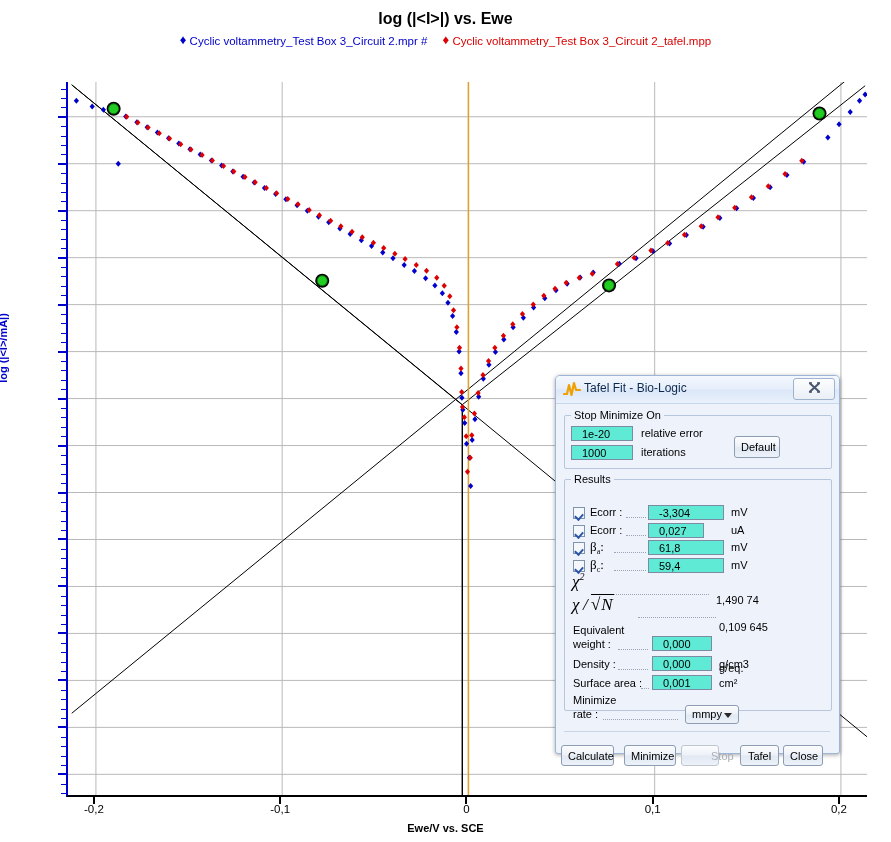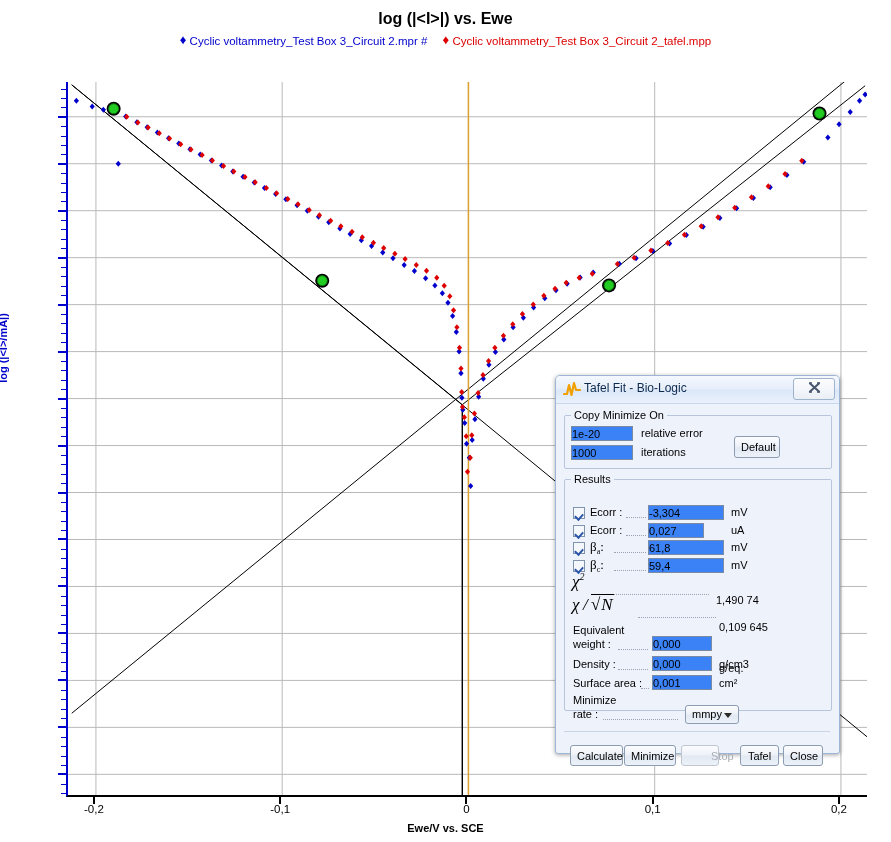--- a/index.html
+++ b/index.html
@@ -137,23 +137,23 @@
     padding: 0 3px;
     font-size: 11px;
     color: #000;
   }
 
   input.tb {
     position: absolute;
     font-family: "Liberation Sans", sans-serif;
     font-size: 11px;
     border: 1px solid #7a8ba3;
-    background: #3b82f6;
+    background: #5eead4;
     color: #000;
-    padding: 0 0;
+    padding: 0 10px;
     height: 15px;
     box-sizing: border-box;
     outline: none;
   }
   .lbl {
     position: absolute;
     font-size: 11px;
     color: #000;
     white-space: nowrap;
   }
@@ -546,21 +546,21 @@
       <svg width="13" height="11" viewBox="0 0 13 11" style="vertical-align:-1px">
         <path d="M1.5,1 L11.5,10 M11.5,1 L1.5,10" stroke="#4a5570" stroke-width="2" fill="none"></path>
         <path d="M1,1 L4,1 M9,1 L12,1 M1,10 L4,10 M9,10 L12,10" stroke="#4a5570" stroke-width="1.6" fill="none"></path>
       </svg>
     </div>
   </div>
 
   <div class="dlg-body">
 
     <fieldset class="grp" style="left:8px; top:6px; width:266px; height:58px;">
-      <legend>Copy Minimize On</legend>
+      <legend>Stop Minimize On</legend>
     </fieldset>
     <input class="tb" style="left: 15px; top: 23px; width: 62px;" value="1e-20">
     <div class="lbl" style="left:85px; top:24px;">relative error</div>
     <input class="tb" style="left: 15px; top: 42px; width: 62px;" value="1000">
     <div class="lbl" style="left:85px; top:43px;">iterations</div>
     <button class="btn" style="left:178px; top:33px; width:46px; height:22px;">Default</button>
 
     <fieldset class="grp" style="left:8px; top:70px; width:266px; height:236px;">
       <legend>Results</legend>
     </fieldset>
@@ -615,20 +615,20 @@
 
     <div class="lbl" style="left:17px; top:291px;">Minimize</div>
     <div class="lbl" style="left:17px; top:305px;">rate :</div>
     <div class="dots" style="left:47px; top:315px; width:75px;"></div>
     <div class="sel" style="left:129px; top:302px; width:54px;">
       <span class="selval">mmpy</span>
       <span class="arrow"></span>
     </div>
 
     <div style="position:absolute; left:8px; top:328px; width:266px; height:0; border-top:1px solid #c9d5e6;"></div>
-    <button class="btn" style="left:14px; top:342px; width:53px;">Calculate</button>
+    <button class="btn" style="left:5px; top:342px; width:53px;">Calculate</button>
     <button class="btn" style="left:68px; top:342px; width:52px;">Minimize</button>
     <button class="btn disabled" style="left:125px; top:342px; width:38px;">Stop</button>
     <button class="btn" style="left:184px; top:342px; width:39px;">Tafel</button>
     <button class="btn" style="left:227px; top:342px; width:40px;">Close</button>
 
   </div>
 </div>
 
 </body></html>

